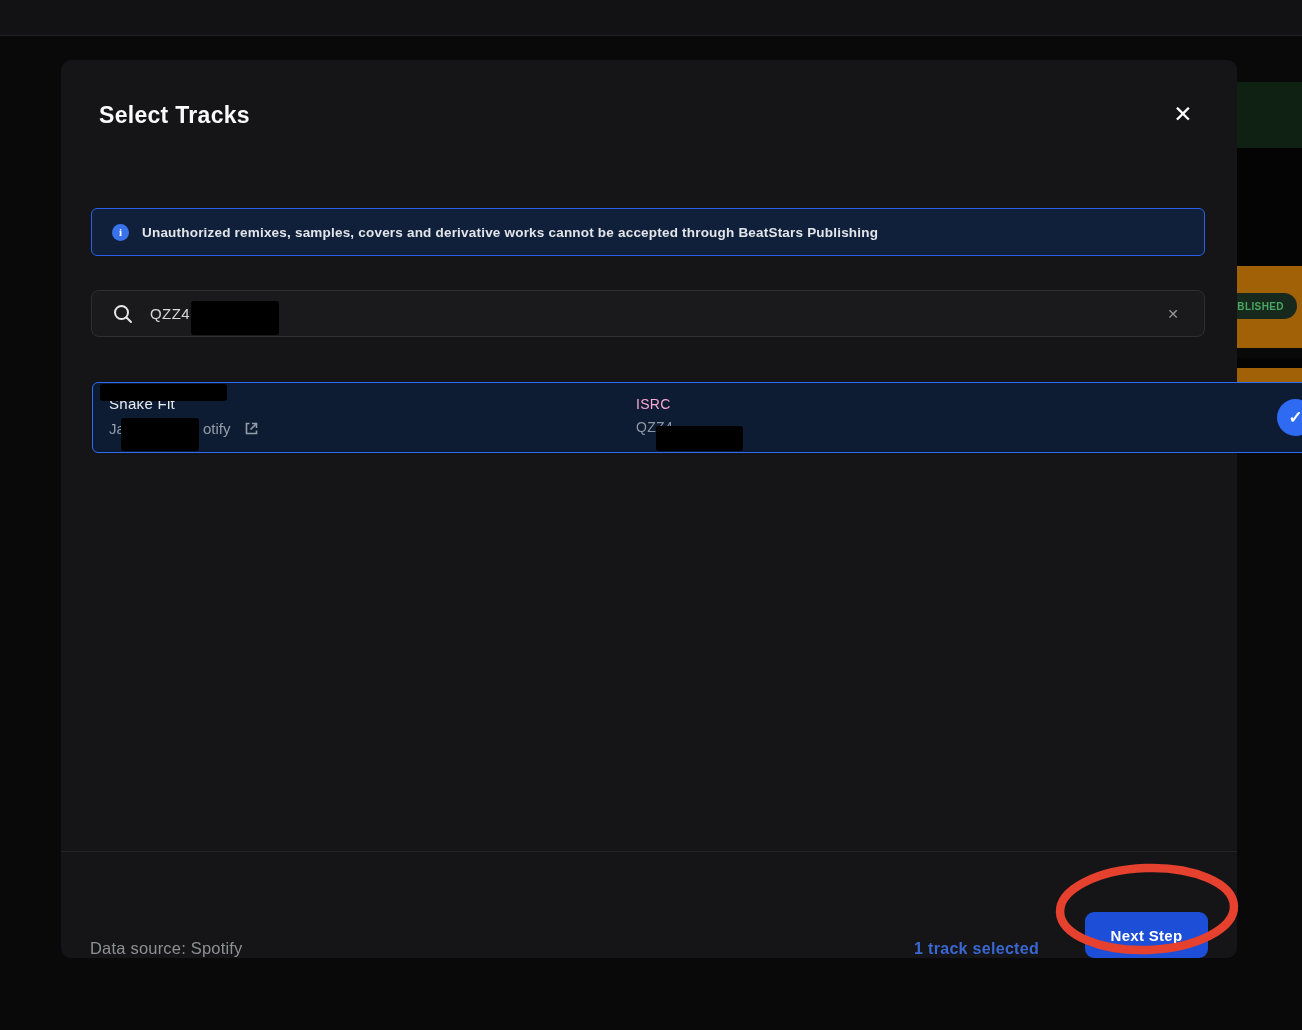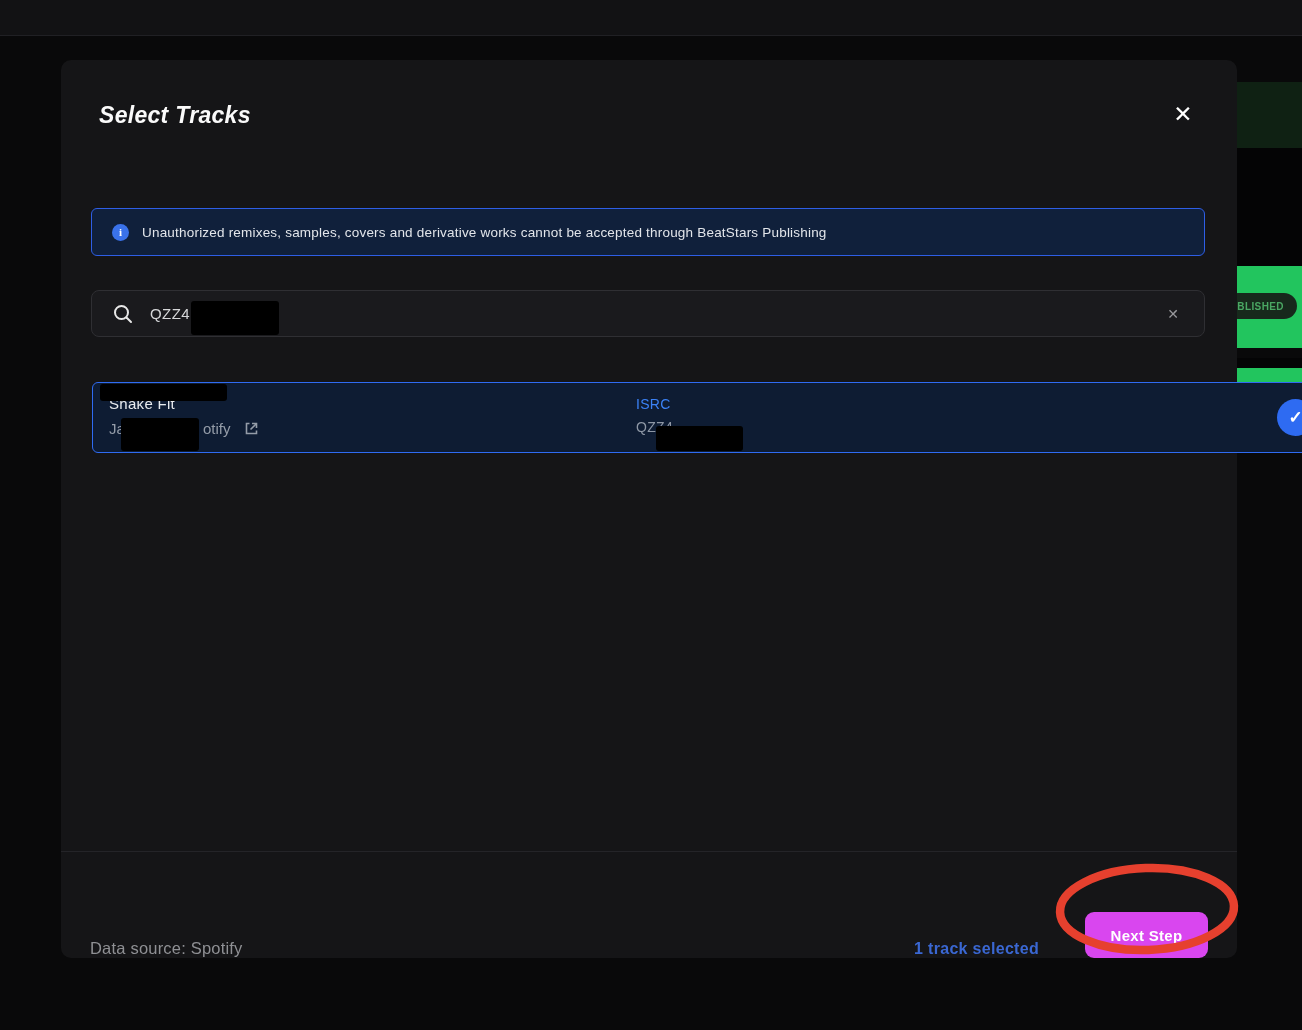--- a/index.html
+++ b/index.html
@@ -27,21 +27,21 @@
     background: #0f2113;
   }
   .bg-dark-band {
     position: absolute; left: 1237px; top: 148px;
     width: 65px; height: 118px;
     background: #040405;
   }
   .bg-row {
     position: absolute; left: 1237px;
     width: 65px; height: 82px;
-    background: #22c55e;
+    background: #a16207;
     overflow: visible;
   }
   .bg-row.r1 { top: 266px; }
   .bg-row.r2 { top: 358px; border-top: 10px solid #040405; }
   .badge {
     position: absolute; left: -12px; top: 27px;
     width: 72px; height: 26px;
     background: #17291c;
     border-radius: 13px;
     display: flex; align-items: center; justify-content: flex-end;
@@ -55,21 +55,21 @@
 
   
   .modal {
     position: absolute; left: 61px; top: 60px;
     width: 1176px; height: 898px;
     background: #151517;
     border-radius: 10px;
   }
   .modal-title {
     position: absolute; left: 38px; top: 42px;
-    color: #fafafa; font-size: 23px; font-weight: 700; letter-spacing: 0.3px; font-style: italic;
+    color: #fafafa; font-size: 23px; font-weight: 700; letter-spacing: 0.3px;
   }
   .modal-subtitle {
     position: absolute; left: 38px; top: 84px;
     color: #96969a; font-size: 16.5px; letter-spacing: 0.2px;
   }
   .close-btn {
     position: absolute; left: 1106px; top: 38px;
     width: 32px; height: 32px;
     background: none; border: none; cursor: pointer;
     color: #ffffff; font-size: 23px; line-height: 32px; text-align: center;
@@ -88,21 +88,21 @@
   .info-icon {
     width: 17px; height: 17px; border-radius: 50%;
     background: #3a72ea; color: #0e1a30;
     display: inline-flex; align-items: center; justify-content: center;
     font-size: 11px; font-weight: 700; font-family: "Liberation Serif", serif;
     flex: 0 0 17px;
     color: #fff;
   }
   .info-text {
     margin-left: 13px;
-    color: #e2e5ea; font-size: 13.5px; letter-spacing: 0.2px;
+    color: #e2e5ea; font-size: 13.5px; letter-spacing: 0.2px; font-weight: bold;
   }
 
   .search-field {
     position: absolute; left: 30px; top: 230px;
     width: 1114px; height: 47px;
     background: #1a1a1d;
     border: 1px solid #2f2f33;
     border-radius: 8px;
   }
   .search-icon {
@@ -141,21 +141,21 @@
     position: absolute; left: 16px; top: 37px;
     color: #949ca8; font-size: 15px;
   }
   .artist-link {
     position: absolute; left: 110px; top: 37px;
     color: #949ca8; font-size: 15px; text-decoration: none;
     display: inline-flex; align-items: center; gap: 14px;
   }
   .isrc-label {
     position: absolute; left: 543px; top: 13px;
-    color: #3b82f6; font-size: 14px; font-weight: 500; letter-spacing: 0.3px;
+    color: #f9a8d4; font-size: 14px; font-weight: 500; letter-spacing: 0.3px;
   }
   .isrc-value {
     position: absolute; left: 543px; top: 36px;
     color: #8e97a5; font-size: 14px; letter-spacing: 0.3px;
   }
   .check-circle {
     position: absolute; right: 14px; top: 16px;
     width: 37px; height: 37px; border-radius: 50%;
     background: #2e6bf2;
     display: flex; align-items: center; justify-content: center;
@@ -174,21 +174,21 @@
     padding: 0 29px;
   }
   .data-source { color: #8f9094; font-size: 16.5px; letter-spacing: 0.2px; }
   .footer-spacer { flex: 1; }
   .selection-count {
     color: #3a67d2; font-size: 16px; font-weight: 700; letter-spacing: 0.3px;
     margin-right: 46px;
   }
   .next-btn {
     width: 123px; height: 46px;
-    background: #d946ef; border: none; border-radius: 9px;
+    background: #1d4ed8; border: none; border-radius: 9px;
     color: #ffffff; font-size: 15px; font-weight: 700; letter-spacing: 0.3px;
     font-family: "Liberation Sans", sans-serif;
     cursor: pointer;
   }
 
   .annotation-layer {
     position: absolute; left: 0; top: 0;
     width: 1302px; height: 1030px;
     pointer-events: none;
     z-index: 20;

